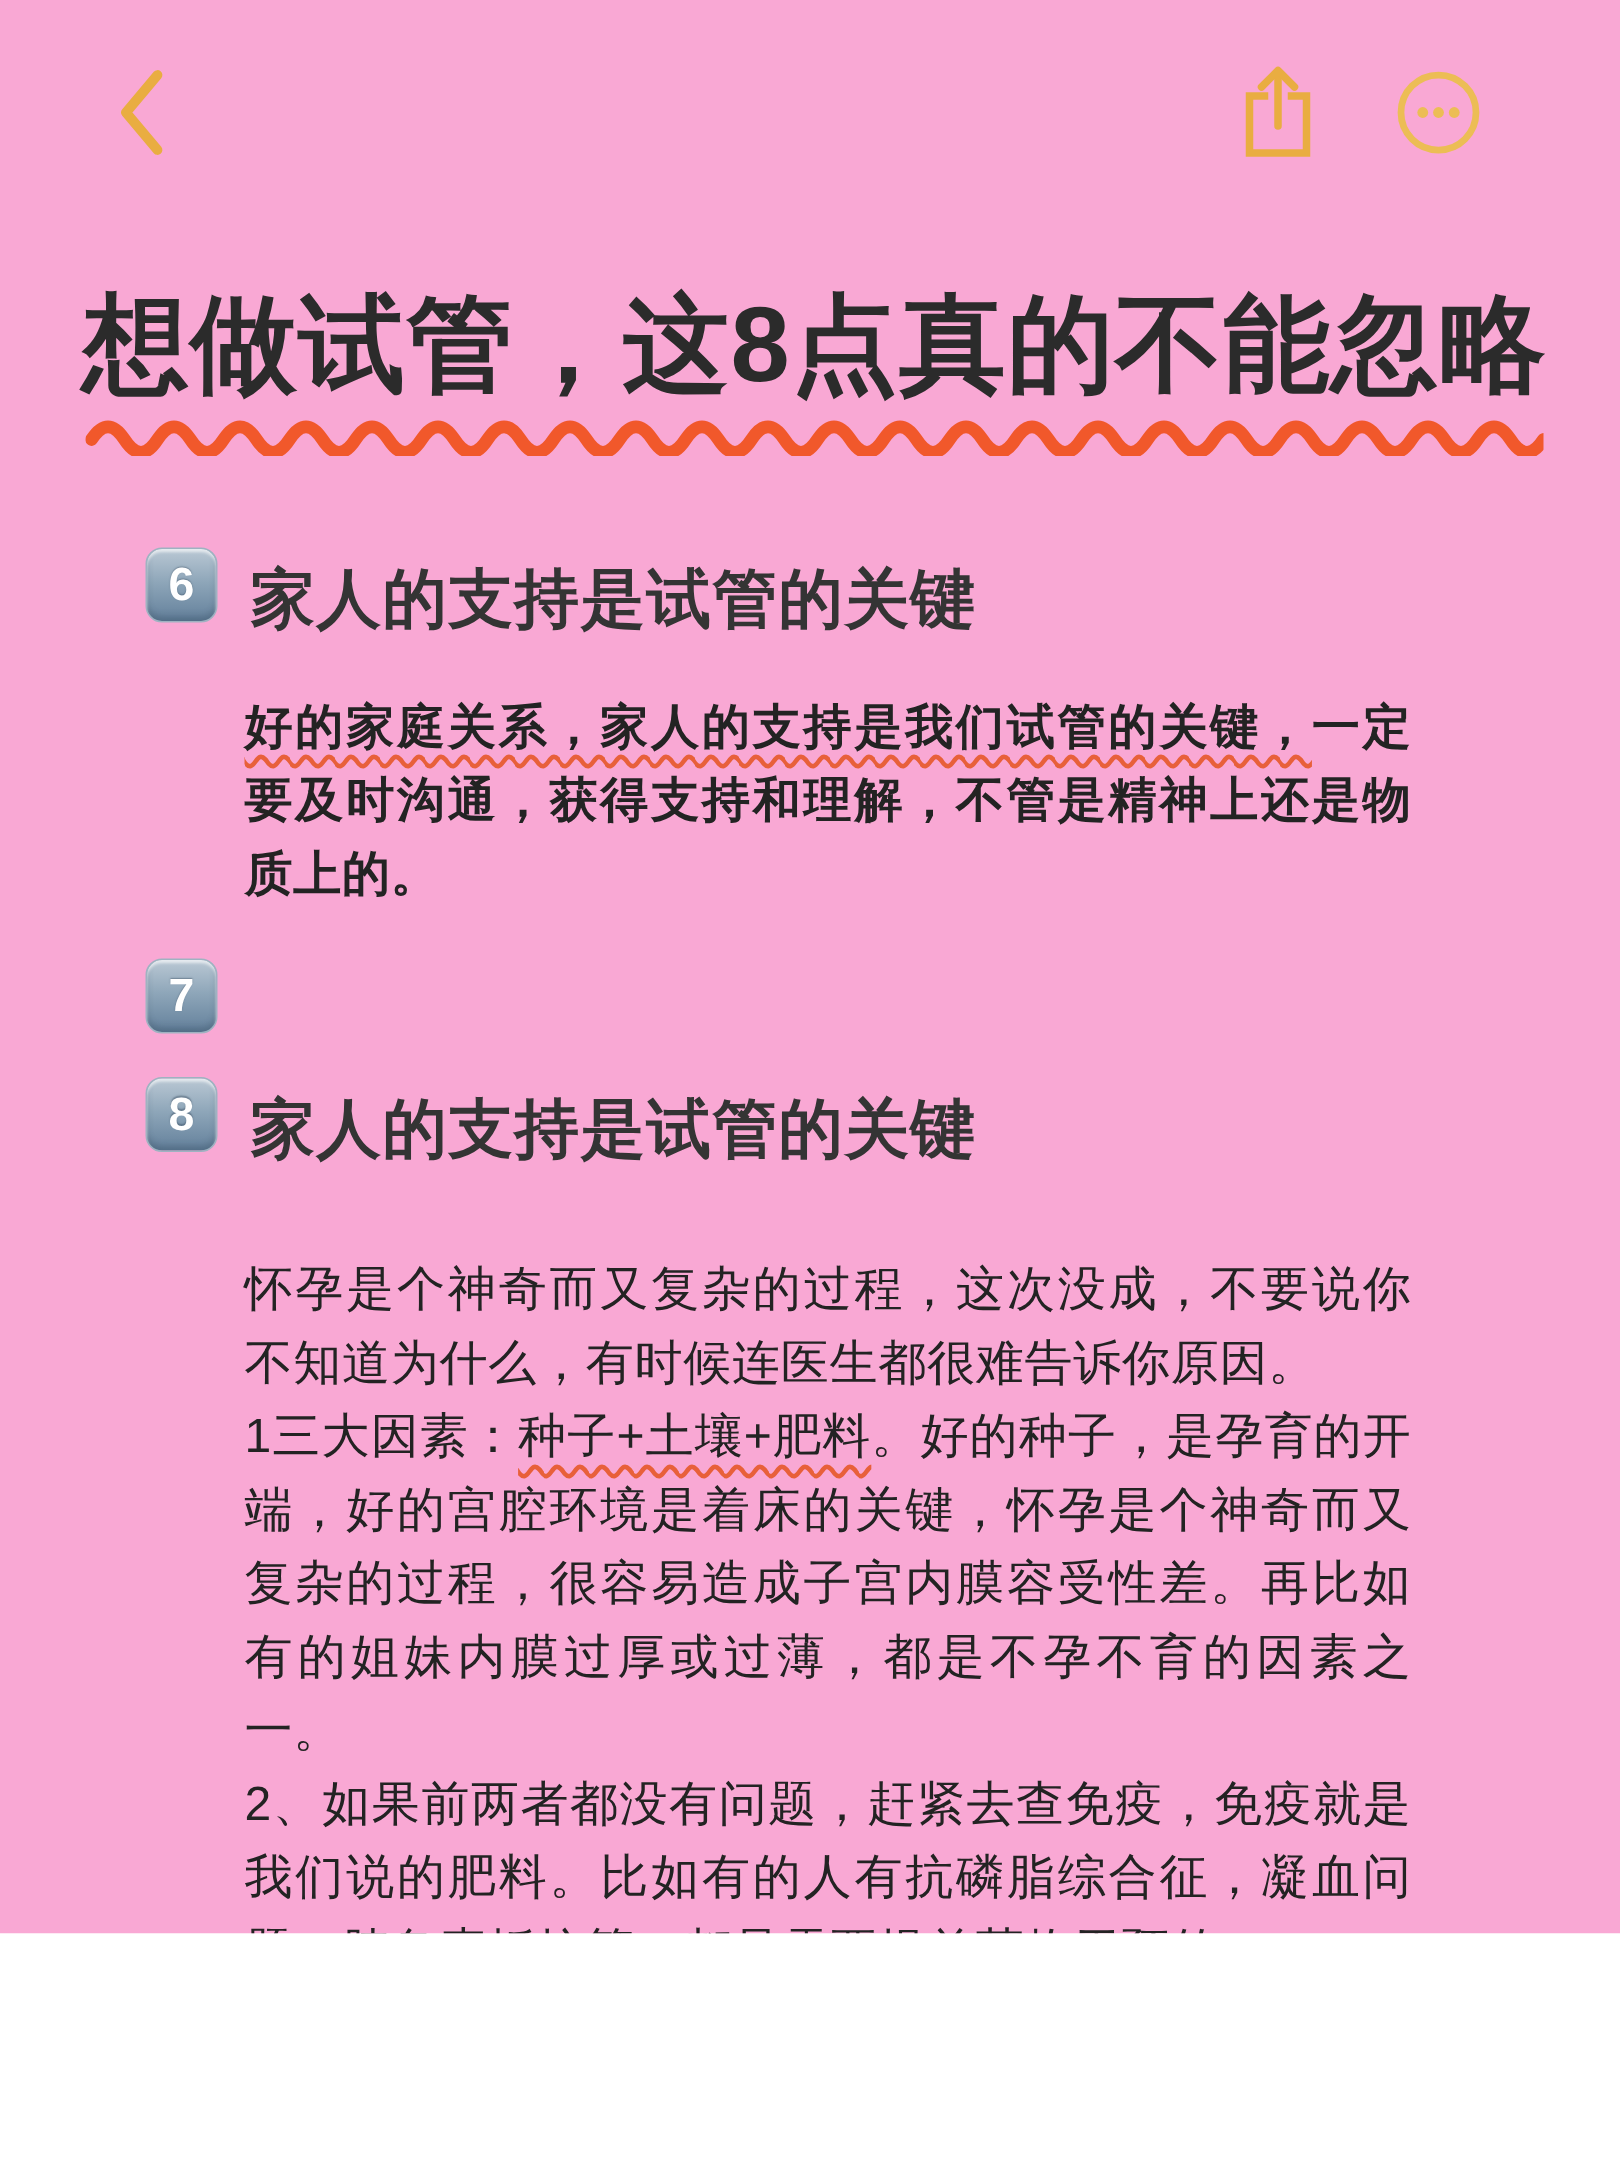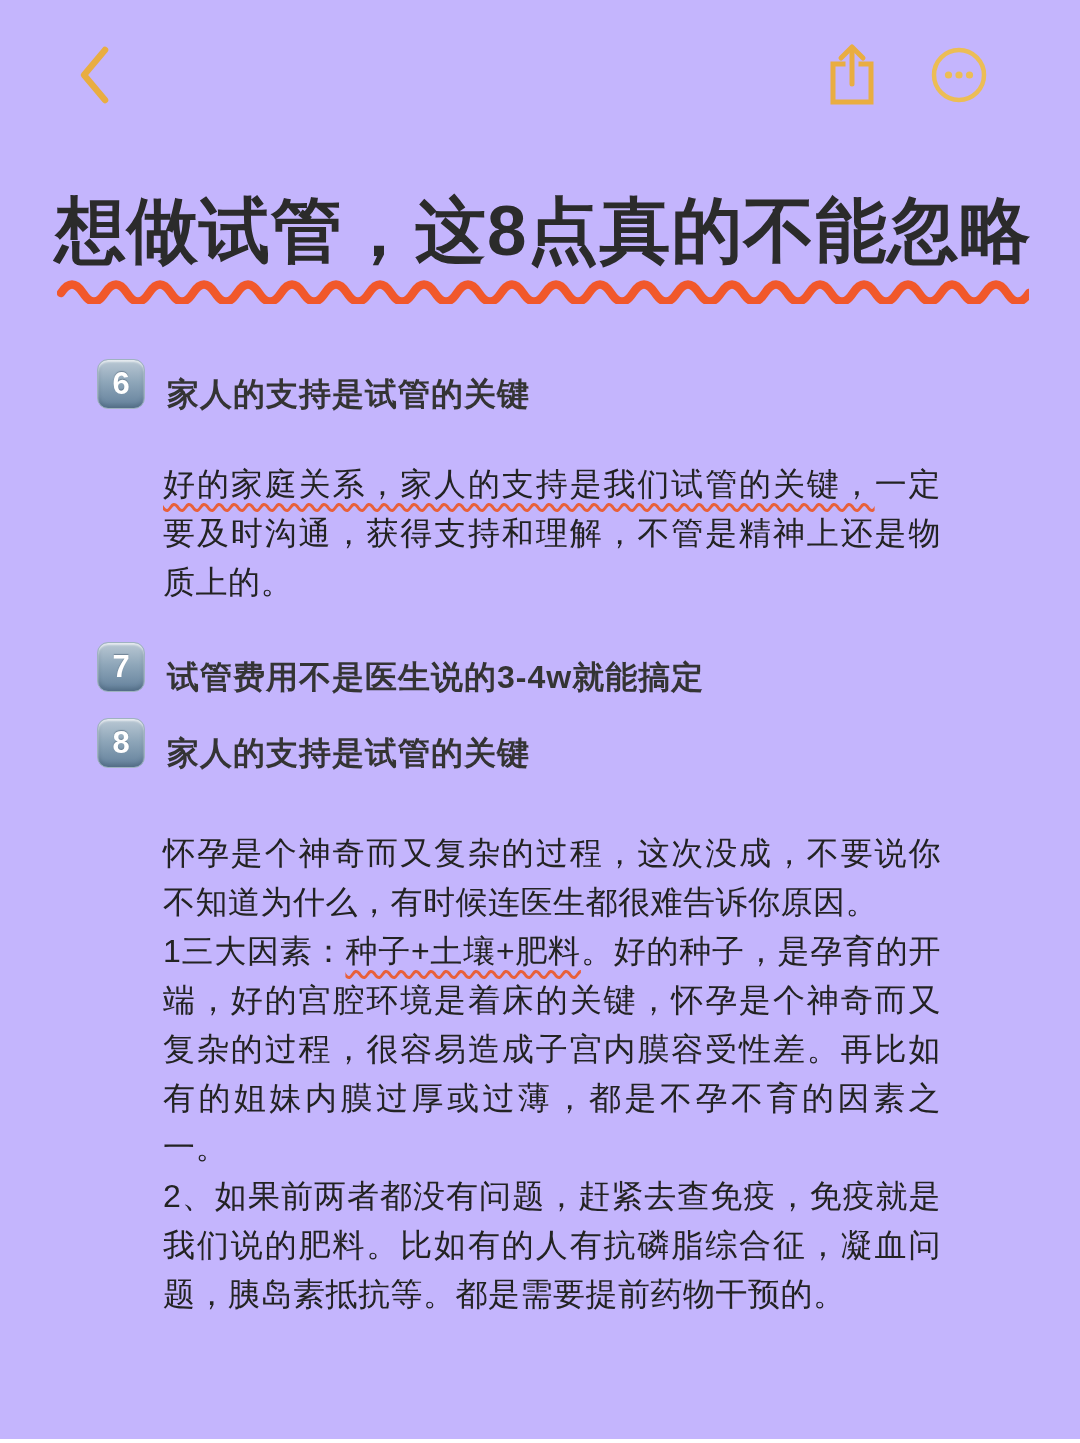--- a/index.html
+++ b/index.html
@@ -1,19 +1,19 @@
 <!DOCTYPE html>
 <html><head>
 <meta charset="utf-8">
 <style>
   html,body{margin:0;padding:0;background:#ffffff;}
   .page{
     position:relative;
-    width:1080px;height:1439px;
-    background:#c4b5fd;
+    width:1080px;height:1289px;
+    background:#f9a8d4;
     margin:0 auto;
     overflow:hidden;
     font-family:"Liberation Sans","DejaVu Sans",sans-serif;
     color:#262626;
   }
   
   .nav{
     display:flex;align-items:center;justify-content:space-between;
     padding:42px 92px 0 74px;height:66px;
   }
@@ -39,31 +39,31 @@
     border-radius:11px;
     background:linear-gradient(180deg,#bac8d4 0%,#8ea6b9 46%,#63809b 100%);
     border:1px solid #9fb2c1;
     box-shadow:inset 0 2px 2px rgba(255,255,255,.65), inset 0 -3px 4px rgba(40,60,80,.28);
     color:#ffffff;
     font-size:31px;font-weight:700;
     display:flex;align-items:center;justify-content:center;
     text-shadow:0 -1px 1px rgba(60,80,100,.5);
   }
   .heading-text{
-    font-size:32px;font-weight:700;color:#343434;letter-spacing:1px;
+    font-size:43px;font-weight:700;color:#343434;letter-spacing:1px;
     line-height:1.1;white-space:nowrap;margin-top:21px;
   }
   .para{
     margin-left:163px;width:778px;
     font-size:32px;line-height:49px;color:#232323;
     letter-spacing:.5px;
     word-break:break-all;overflow-wrap:anywhere;
     text-align:justify;
   }
-  .p-6{margin-top:48px;}
+  .p-6{margin-top:36px;font-weight:bold;}
   .p-7{margin-top:38px;}
   .p-8{margin-top:58px;}
   .u-wavy{
     text-decoration-line:underline;
     text-decoration-style:wavy;
     text-decoration-color:#e8603a;
     text-decoration-thickness:3px;
     text-underline-offset:8px;
   }
 </style>
@@ -109,21 +109,20 @@
   </svg>
 
   <div class="section-heading sh-6">
     <div class="badge">6</div>
     <div class="heading-text">家人的支持是试管的关键</div>
   </div>
   <p class="para p-6"><span class="u-wavy">好的家庭关系，家人的支持是我们试管的关键，</span><span>一定要及时沟通，获得支持和理解，不管是精神上还是物质上的。</span></p>
 
   <div class="section-heading sh-7">
     <div class="badge">7</div>
-    <div class="heading-text">试管费用不是医生说的3-4w就能搞定</div>
   </div>
 
   <div class="section-heading sh-8">
     <div class="badge">8</div>
     <div class="heading-text">家人的支持是试管的关键</div>
   </div>
   <p class="para p-8"><span>怀孕是个神奇而又复杂的过程，这次没成，不要说你不知道为什么，有时候连医生都很难告诉你原因。</span><br><span>1三大因素：</span><span class="u-wavy">种子+土壤+肥料</span><span>。好的种子，是孕育的开端，好的宫腔环境是着床的关键，怀孕是个神奇而又复杂的过程，很容易造成子宫内膜容受性差。再比如有的姐妹内膜过厚或过薄，都是不孕不育的因素之一。</span><br><span>2、如果前两者都没有问题，赶紧去查免疫，免疫就是我们说的肥料。比如有的人有抗磷脂综合征，凝血问题，胰岛素抵抗等。都是需要提前药物干预的。</span></p>
 
 </div>
 

